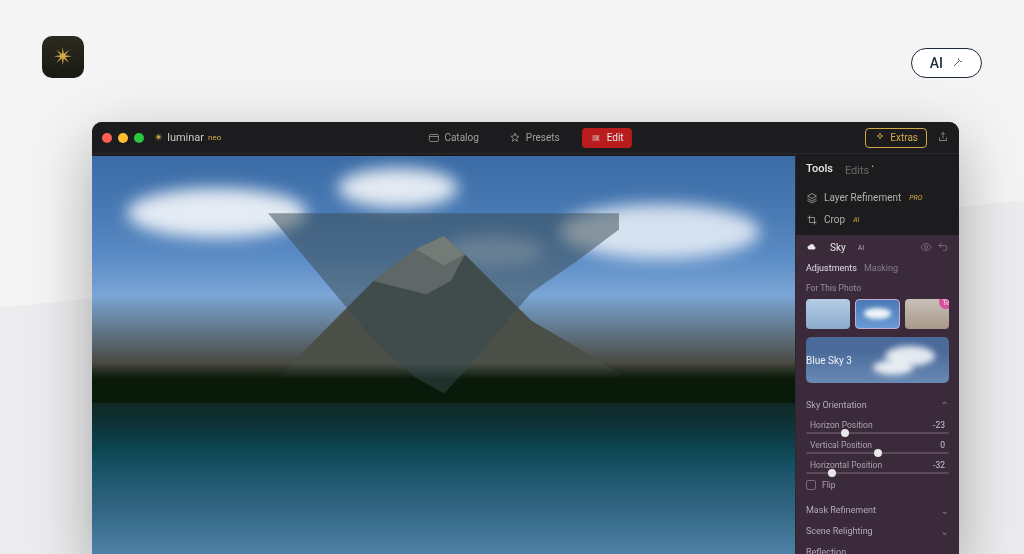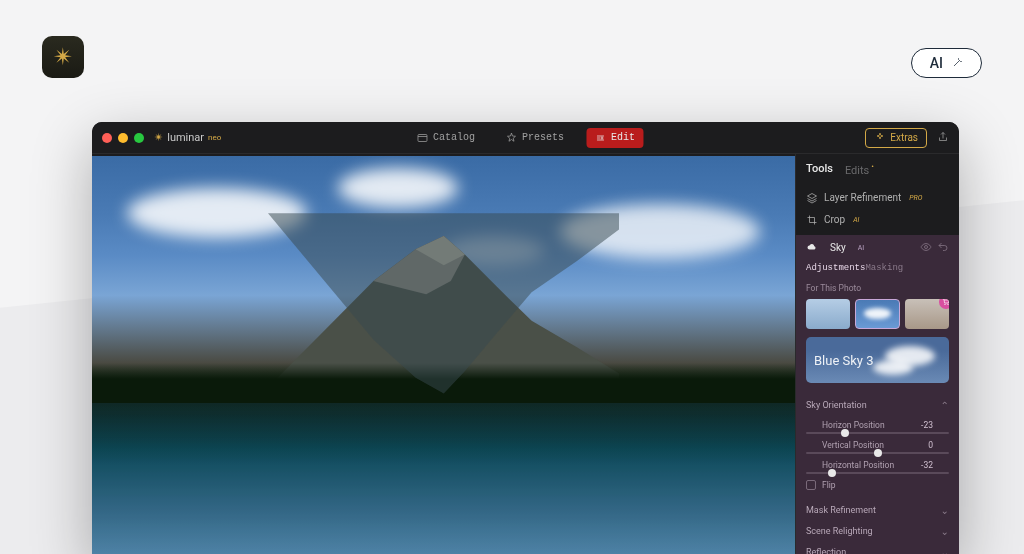--- a/index.html
+++ b/index.html
@@ -112,21 +112,20 @@
   }
   .tb-tab {
     display: flex;
     align-items: center;
     gap: 5px;
     color: #a0a0a0;
     font-size: 10px;
     padding: 4px 8px;
     border-radius: 4px;
     cursor: pointer;
-    font-family: Liberation Mono, monospace;
   }
   .tb-tab.active { background: #b91c1c; color: #e8e8e8; }
   .tb-tab svg { width: 11px; height: 11px; }
   .titlebar-right {
     margin-left: auto;
     display: flex;
     align-items: center;
     gap: 10px;
     text-align: center;
   }
@@ -312,24 +311,23 @@
     gap: 5px;
     margin-bottom: 8px;
   }
   .sky-header .title { flex: 1; color: #e8e8e8; font-size: 10px; display:flex; align-items:center; gap:12px;}
   .sky-header .ai-badge { color: #b8a0c0; font-size: 7px; }
   .sky-header .icon-btn { color: #8a7a8a; cursor: pointer; }
   .sky-header svg { width: 12px; height: 12px; }
 
   .sky-subtabs {
     display: flex;
-    gap: 0;
+    gap: 7px;
     font-size: 9px;
     margin-bottom: 10px;
-    font-family: Liberation Mono, monospace;
   }
   .sky-subtab { color: #8a7a8a; cursor: pointer; }
   .sky-subtab.active { color: #e8d8e8; }
 
   .section-label { color: #9a8a9a; font-size: 8.5px; margin-bottom: 6px; }
 
   .thumb-row {
     display: flex;
     gap: 5px;
     margin-bottom: 8px;
@@ -374,45 +372,45 @@
     cursor: pointer;
   }
   .big-thumb .clouds {
     position:absolute; inset:0;
   }
   .big-thumb .cl { position:absolute; background:rgba(255,255,255,0.85); border-radius:50%; filter:blur(3px); }
   .big-thumb .cl1 { top:20%; right:10%; width:50px; height:20px; }
   .big-thumb .cl2 { top:50%; right:25%; width:40px; height:15px; }
   .big-thumb-label {
     position: absolute;
-    left: 8px;
+    left: 0;
     top: 50%;
     transform: translateY(-50%);
     color: rgba(255,255,255,0.9);
-    font-size: 13px;
+    font-size: 10px;
   }
 
   .collapsible-header {
     display: flex;
     justify-content: space-between;
     align-items: center;
     padding: 5px 0;
     color: #b8a8b8;
     font-size: 9px;
     cursor: pointer;
   }
   .collapsible-header .chev { font-size: 10px; color: #8a7a8a; }
 
   .slider-row {
     display: flex;
     justify-content: space-between;
     align-items: center;
     font-size: 8.5px;
     color: #b0a0b0;
-    margin: 4px 16px 2px;
+    margin: 4px 4px 2px;
   }
   .slider-row .val { color: #d0c0d0; font-size: 8.5px; }
   .slider-track {
     position: relative;
     height: 2px;
     background: #5a4a5a;
     border-radius: 1px;
     margin-bottom: 6px;
     cursor: pointer;
   }

